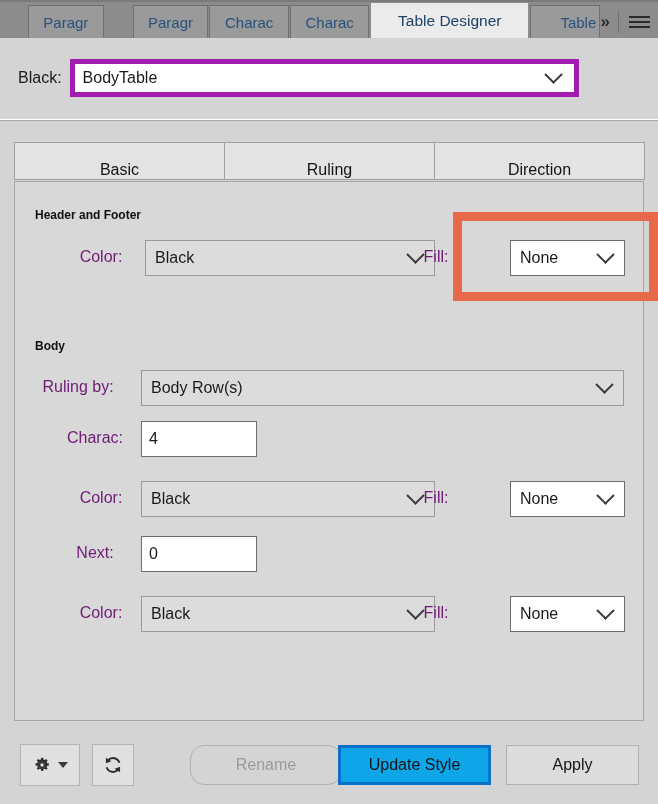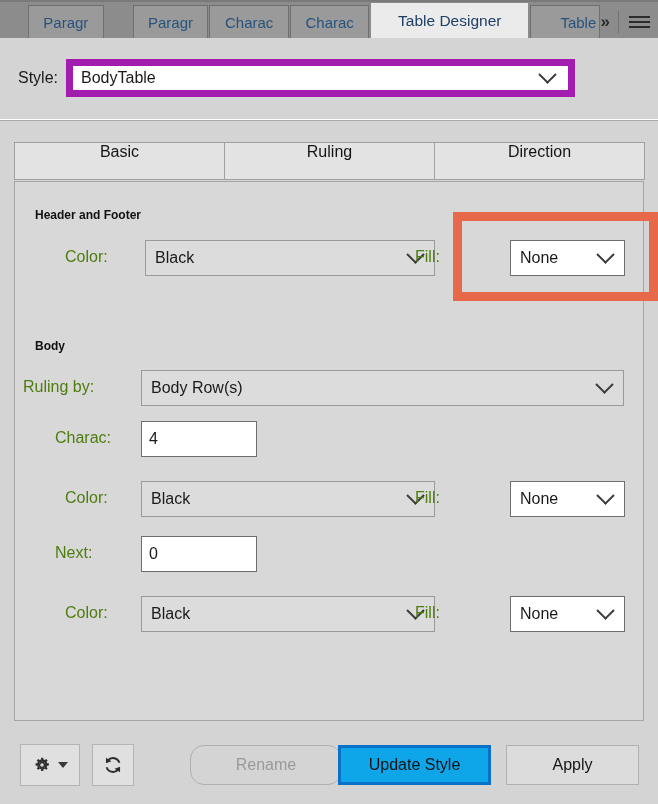--- a/index.html
+++ b/index.html
@@ -74,21 +74,21 @@
     left: 0; top: 38px;
     width: 658px; height: 80px;
     display: flex;
     align-items: center;
   }
   .stylelabel { margin-left: 18px; margin-right: 8px; font-size: 16px; }
   .stylecombo {
     width: 509px;
     height: 38px;
     background: #ffffff;
-    border: 7px solid #a21caf;
+    border: 5px solid #a21caf;
     box-sizing: border-box;
     display: flex;
     align-items: center;
     position: relative;
   }
   .stylecombo .val { margin-left: 8px; font-size: 16px; }
   .stylecombo .ch { position: absolute; right: 14px; }
 
   .sep {
     position: absolute;
@@ -105,21 +105,21 @@
     left: 14px; top: 142px;
     width: 630px; height: 38px;
     display: flex;
   }
   .itab {
     flex: 1;
     background: #e3e3e3;
     border: 1px solid #a0a0a0;
     box-sizing: border-box;
     display: flex;
-    align-items: flex-start;
+    align-items: flex-end;
     justify-content: center;
     font-size: 16px;
     color: #141414;
     margin-right: -1px;
   }
   .itab.sel {
     background: #cfe7fb;
     border: 2px solid #1273c4;
     z-index: 2;
   }
@@ -134,21 +134,21 @@
     box-sizing: border-box;
   }
 
   .secttitle {
     position: absolute;
     font-weight: bold;
     font-size: 12px;
     color: #111;
   }
 
-  .lbl { position: absolute; font-size: 16px; color: #4d7c0f; text-align: left; }
+  .lbl { position: absolute; font-size: 16px; color: #701a75; text-align: center; }
 
   .combo {
     position: absolute;
     background: #dcdcdc;
     border: 1px solid #9a9a9a;
     box-sizing: border-box;
     display: flex;
     align-items: center;
     height: 36px;
   }
@@ -254,21 +254,21 @@
     <span class="vdiv"></span>
     <span class="hamb">
         <i></i>
         <i></i>
         <i></i>
       </span>
   </div>
 </div>
 
 <div class="stylerow">
-  <span class="stylelabel">Style:</span>
+  <span class="stylelabel">Black:</span>
   <div class="stylecombo">
     <span class="val">BodyTable</span>
     <span class="ch"><i class="chev"></i></span>
   </div>
 </div>
 <div class="sep"></div>
 
 <div class="innertabs">
   <div class="itab">
     <span>Basic</span>

